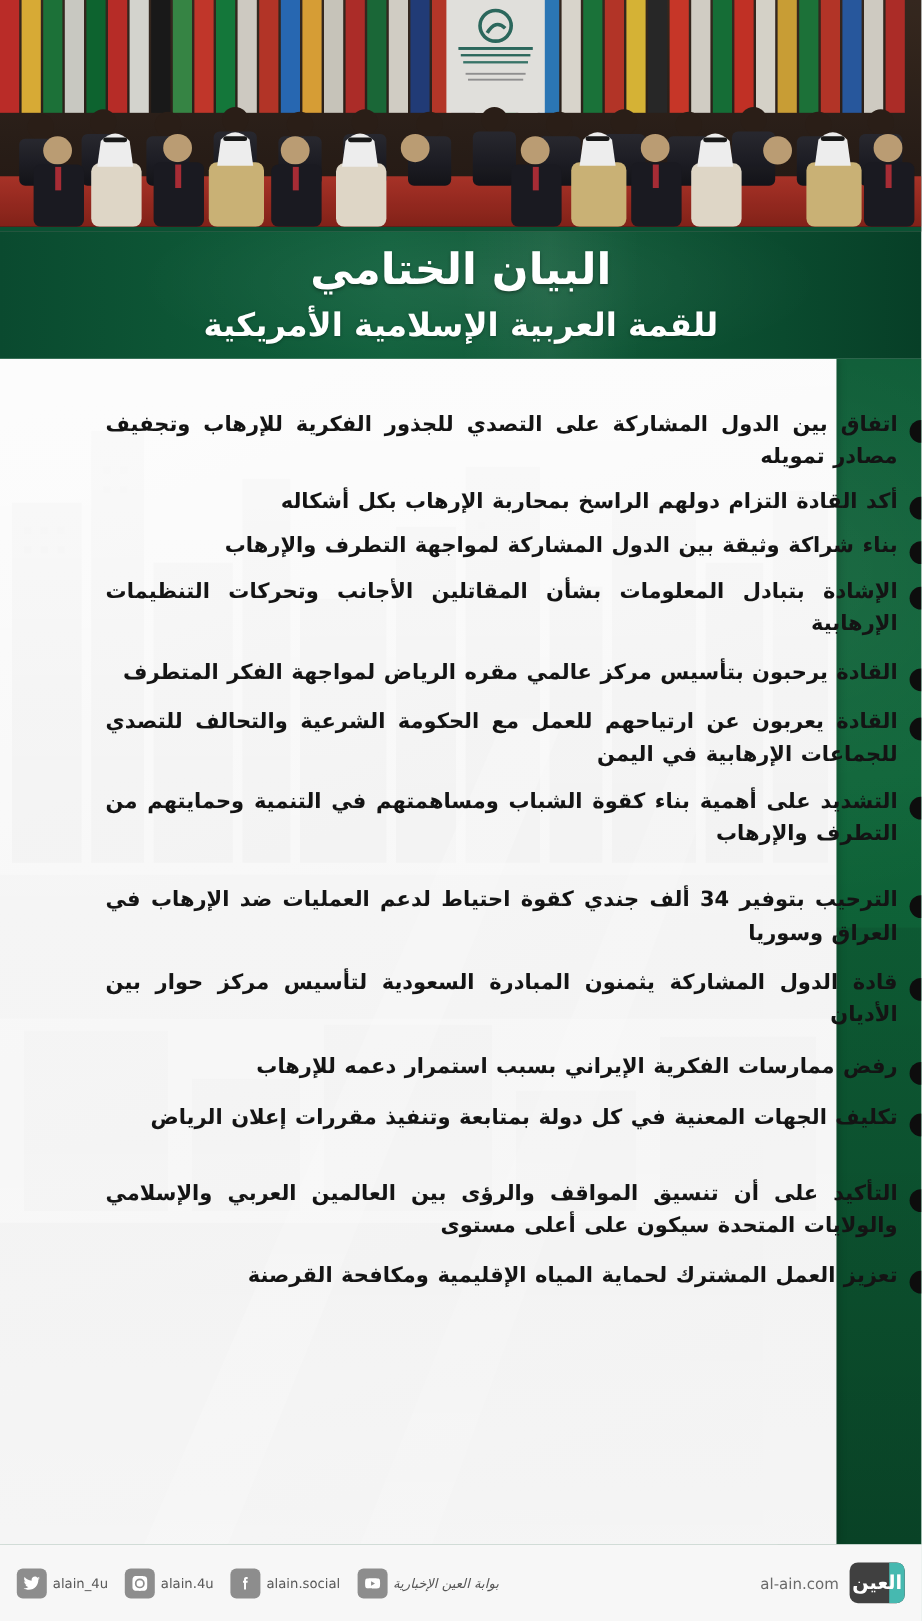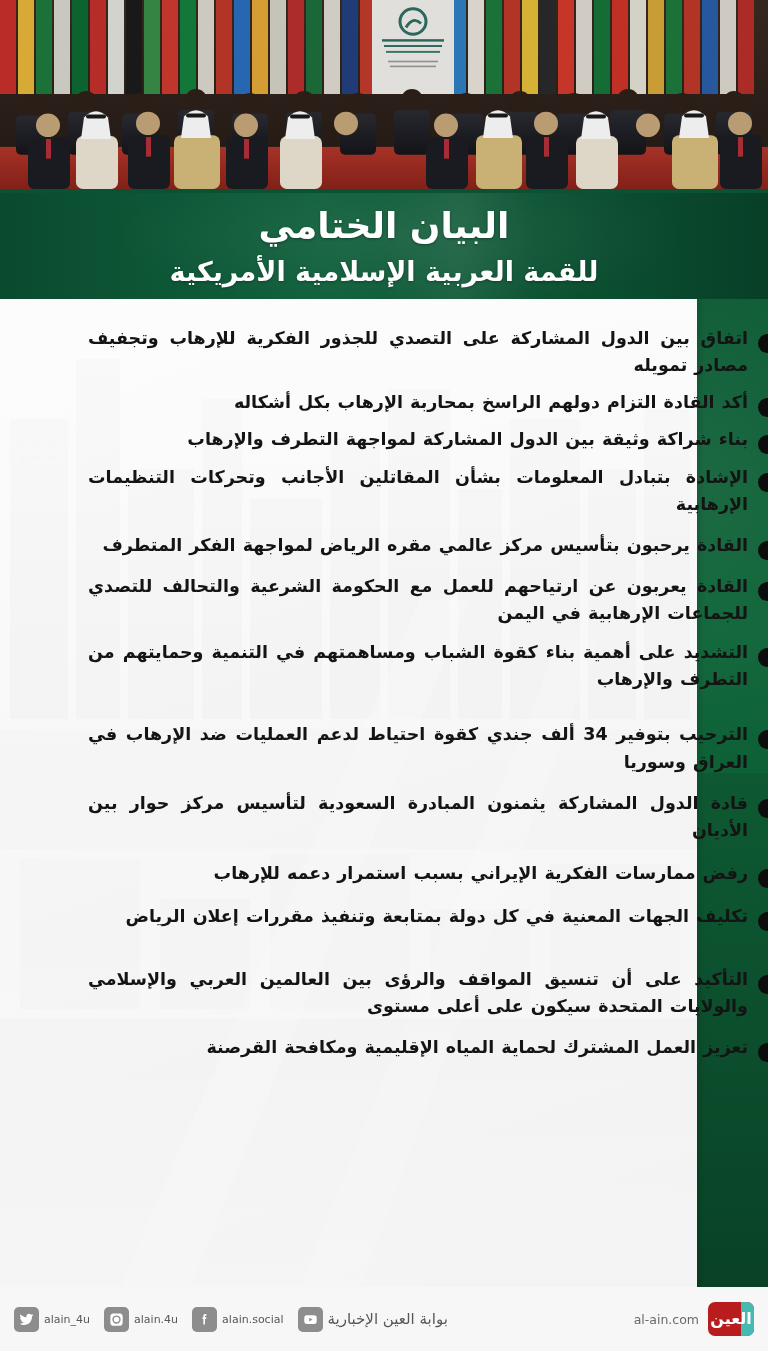--- a/index.html
+++ b/index.html
@@ -107,21 +107,21 @@
   .panel-fade{
     position:absolute; inset:0;
     background:linear-gradient(180deg,rgba(255,255,255,.72) 0%,rgba(255,255,255,.55) 30%,rgba(255,255,255,.50) 60%,rgba(255,255,255,.62) 100%);
     pointer-events:none;
   }
 
   
   .list{
     position:absolute;
     inset:0;
-    padding:22px 0 0 0;
+    padding:38px 0 0 0;
     z-index:5;
   }
   .item{
     position:relative;
     padding:0 0 0 0;
     margin-bottom:10px;
   }
   .item-text{
     color:#141414;
     font-size:17.5px;
@@ -174,37 +174,37 @@
     justify-content:center;
     flex:0 0 auto;
   }
   .sicon svg{ width:15px; height:15px; fill:#ffffff; display:block; }
   .shandle{
     font-size:11px;
     color:#575757;
     white-space:nowrap;
     font-family:"DejaVu Sans","Liberation Sans",sans-serif;
   }
-  .shandle.ar{ font-size:15px; direction:rtl; }
+  .shandle.ar{ font-size:11px; direction:rtl;font-style:italic; }
 
   .footer-right{
     margin-left:auto;
     display:flex;
     align-items:center;
     gap:9px;
   }
   .site{
     font-size:12.5px;
     color:#6a6a6a;
   }
   .logo{
     position:relative;
     width:46px; height:34px;
     border-radius:7px;
-    background:#b91c1c;
+    background:#404040;
     overflow:hidden;
     flex:0 0 auto;
   }
   .logo .teal{
     position:absolute;
     right:0; top:0;
     width:13px; height:100%;
     background:#46b9b0;
   }
   .logo .ar{

